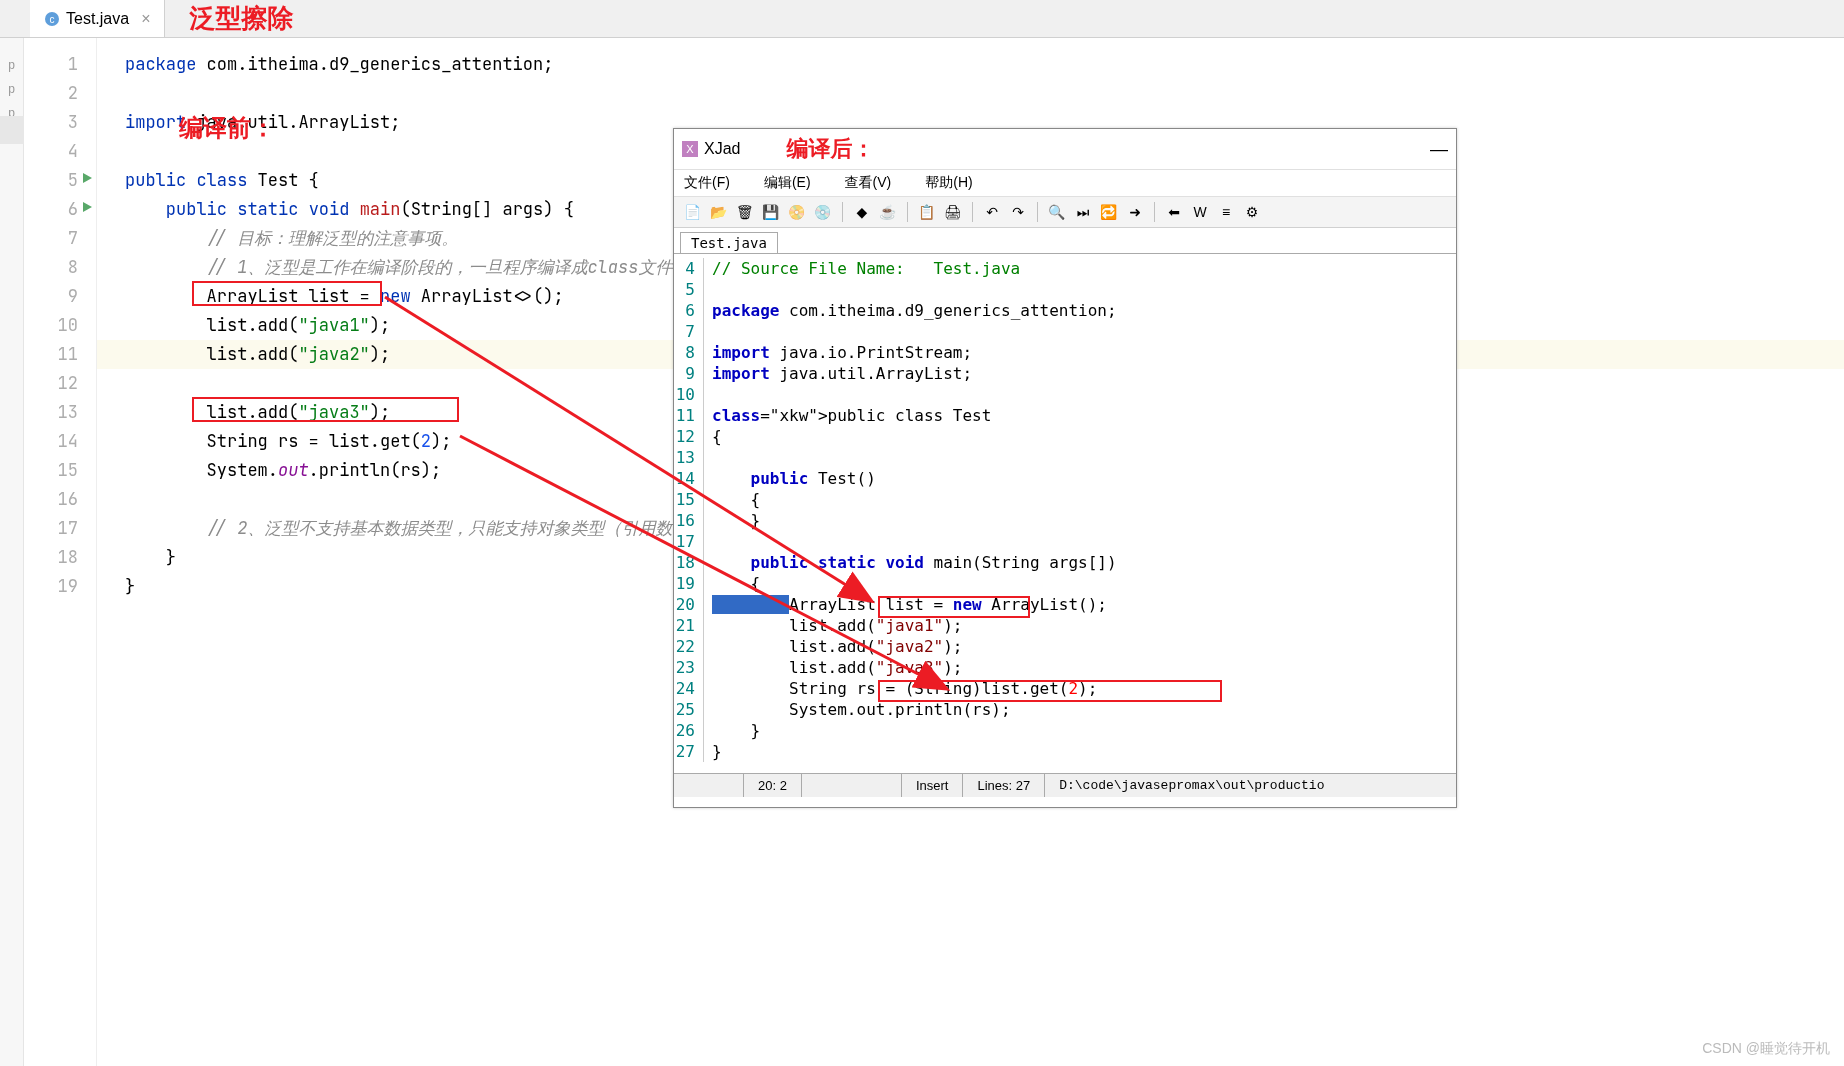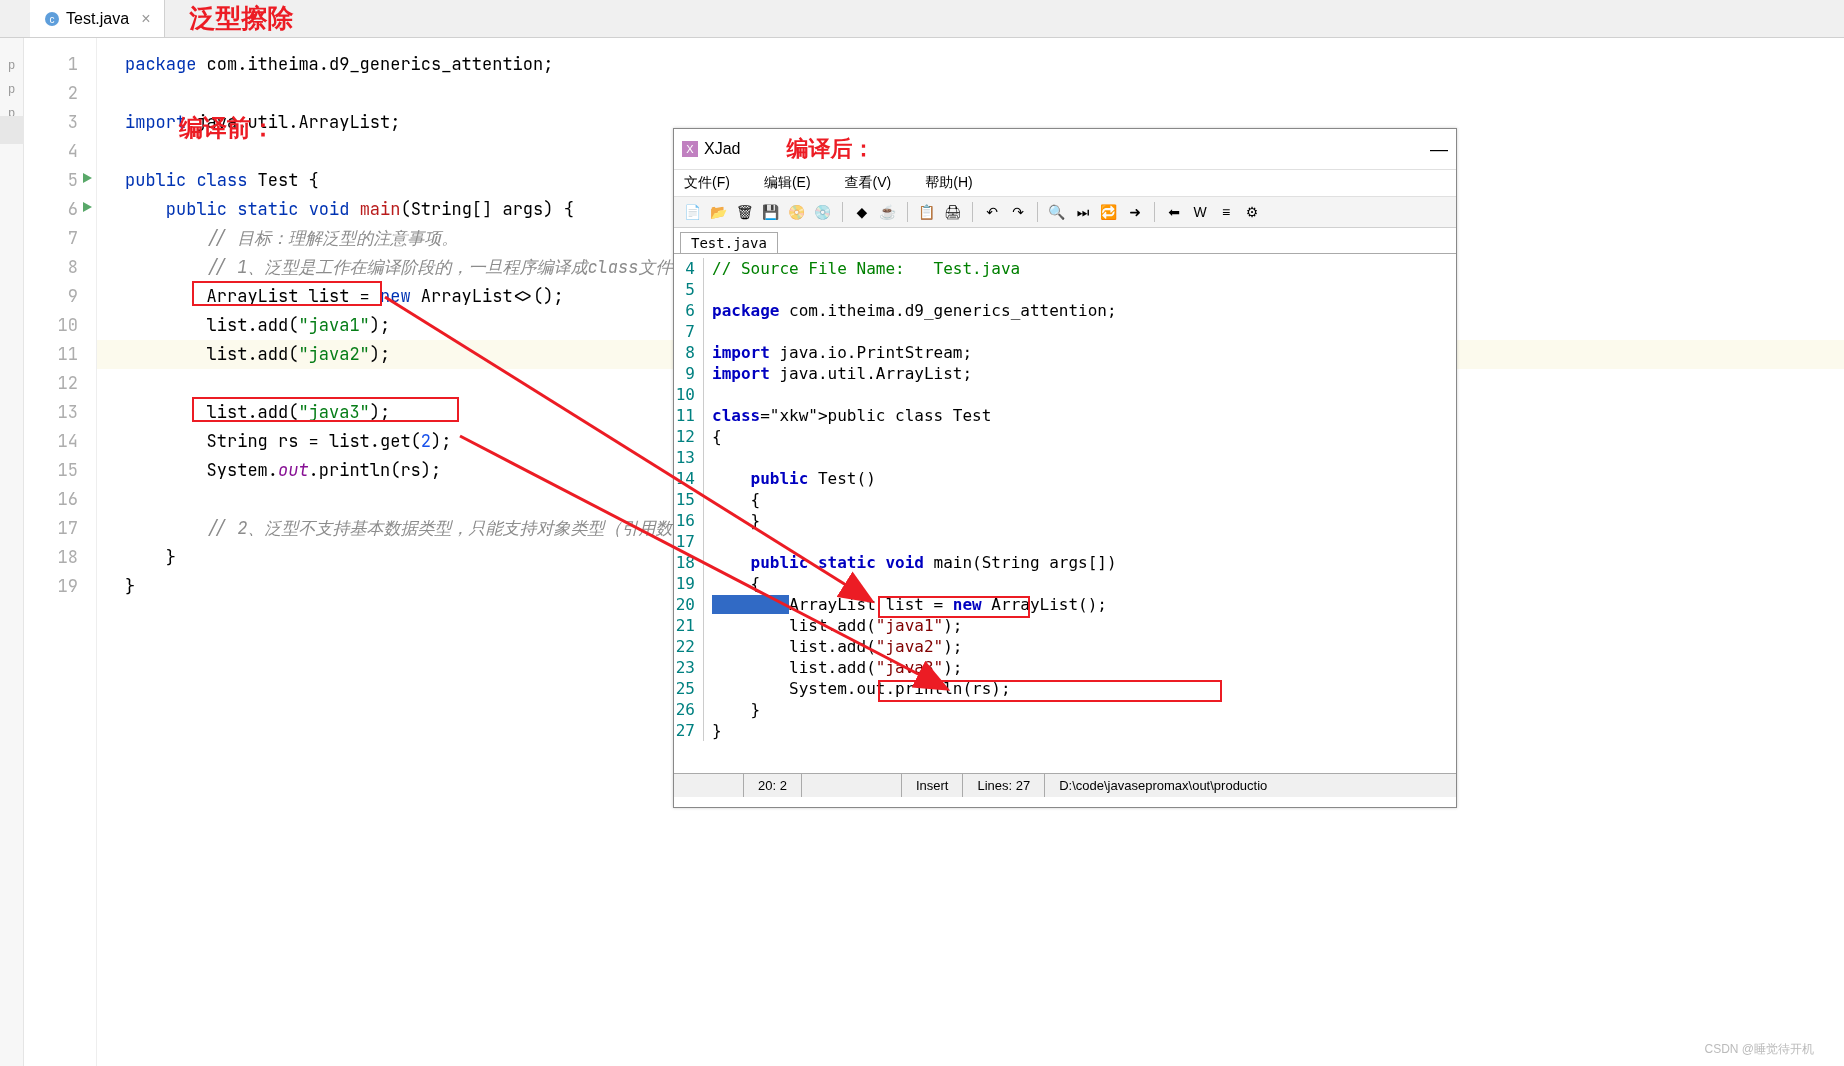--- a/index.html
+++ b/index.html
@@ -51,21 +51,21 @@
 .xjad-ln { width: 30px; text-align: right; color: #008080; padding-right: 8px; border-right: 1px solid #ccc; user-select: none; }
 .xjad-src { padding-left: 8px; white-space: pre; }
 .xjad-src .xkw { color: #0000c0; font-weight: bold; }
 .xjad-src .xcom { color: #008000; }
 .xjad-src .xstr { color: #800000; }
 .xjad-src .xnum { color: #ff0000; }
 .xjad-sel { background: #316ac5; color: #fff; }
 .xjad-status { display: flex; border-top: 1px solid #aaa; font-size: 13px; background: #f0f0f0; }
 .xjad-status > div { border-right: 1px solid #aaa; padding: 4px 14px; }
 
-.watermark { position: absolute; bottom: 8px; right: 30px; color: #bbb; font-size: 12px; }
+.watermark { position: absolute; bottom: 8px; right: 14px; color: #bbb; font-size: 14px; }
 .selected-strip { position: absolute; left: 0; top: 116px; width: 24px; height: 28px; background: #e7e7e7; }
 </style>
 </head>
 <body>
 
 <div class="tab-bar">
   <div class="tab">
     <svg class="tab-icon" viewBox="0 0 16 16">
         <circle cx="8" cy="8" r="7" fill="#5e9edb"></circle>
         <text x="8" y="12" text-anchor="middle" font-size="10" fill="#fff">c</text>
@@ -259,38 +259,42 @@
       </div>
       <div class="xjad-row">
         <div class="xjad-ln">22</div>
         <div class="xjad-src">        list.add(<span class="xstr">"java2"</span>);</div>
       </div>
       <div class="xjad-row">
         <div class="xjad-ln">23</div>
         <div class="xjad-src">        list.add(<span class="xstr">"java3"</span>);</div>
       </div>
       <div class="xjad-row">
+        <div class="xjad-ln">24</div>
+        <div class="xjad-src">        String rs = (String)list.get(<span class="xnum">2</span>);</div>
+      </div>
+      <div class="xjad-row">
         <div class="xjad-ln">25</div>
         <div class="xjad-src">        System.out.println(rs);</div>
       </div>
       <div class="xjad-row">
         <div class="xjad-ln">26</div>
         <div class="xjad-src">    }</div>
       </div>
       <div class="xjad-row">
         <div class="xjad-ln">27</div>
         <div class="xjad-src">}</div>
       </div>
     </div>
   <div class="xjad-status">
     <div style="width:70px"></div>
     <div>20: 2</div>
     <div style="width:100px"></div>
     <div>Insert</div>
     <div>Lines: 27</div>
-    <div style="flex:1; border-right:none;">D:\code\javasepromax\out\productio</div>
+    <div style="flex:1; border-right:none;font-family:Liberation Mono, monospace;">D:\code\javasepromax\out\productio</div>
   </div>
 </div>
 
 <div class="redbox" style="top:596px; left:878px; width:152px; height:22px;"></div>
 <div class="redbox" style="top:680px; left:878px; width:344px; height:22px;"></div>
 
 <div class="watermark">CSDN @睡觉待开机</div>
 
 </body></html>

